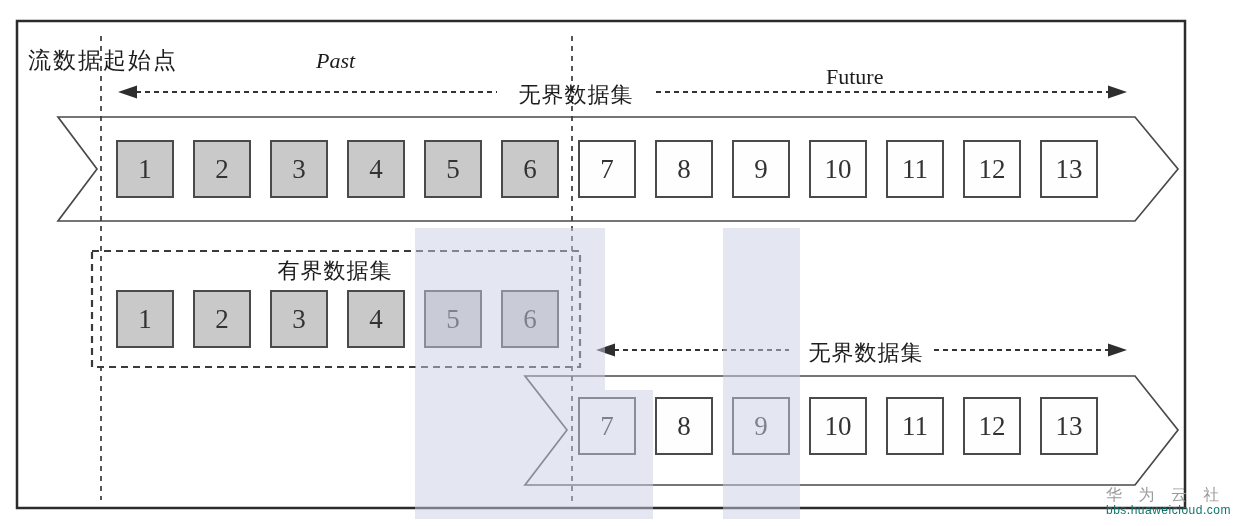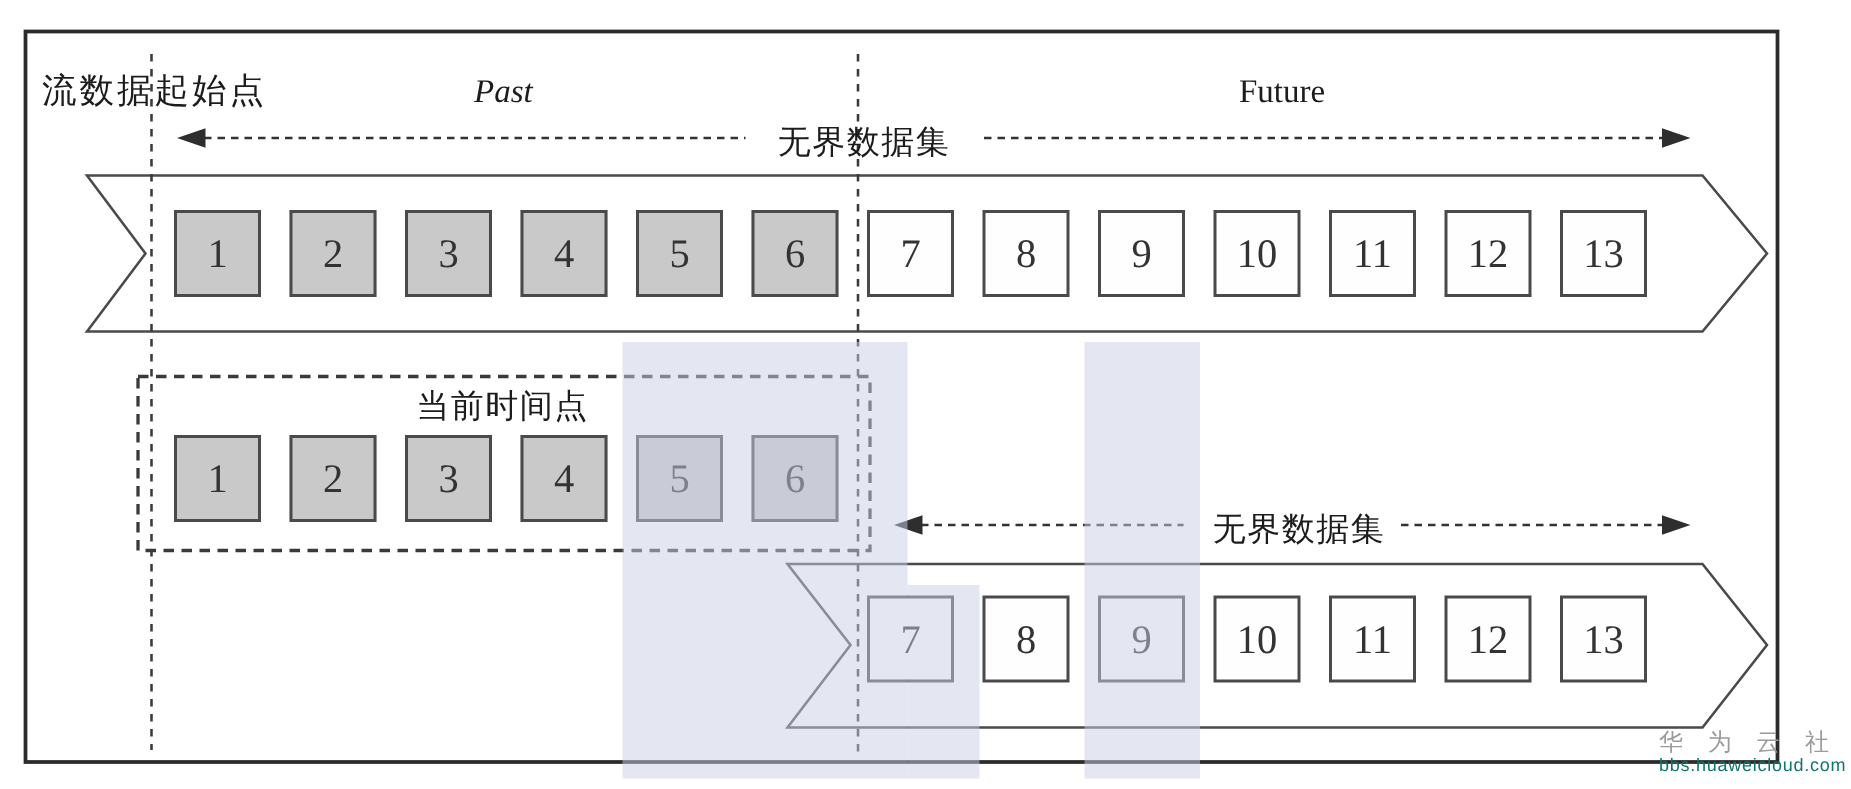--- a/index.html
+++ b/index.html
@@ -48,23 +48,23 @@
     <polygon points="1127,92 1108,85.5 1108,98.5" fill="#2e2e2e"></polygon>
 
     <line x1="614" y1="350" x2="789" y2="350" stroke="#333333" stroke-width="1.8" stroke-dasharray="5,4"></line>
     <line x1="934" y1="350" x2="1109" y2="350" stroke="#333333" stroke-width="1.8" stroke-dasharray="5,4"></line>
     <polygon points="596,350 615,343.5 615,356.5" fill="#2e2e2e"></polygon>
     <polygon points="1127,350 1108,343.5 1108,356.5" fill="#2e2e2e"></polygon>
   </svg>
 
   <div class="label lbl-cn" style="left:28px;top:45px;">流数据起始点</div>
   <div class="label lbl-en" style="left:316px;top:48px;font-style:italic;">Past</div>
-  <div class="label lbl-en" style="left:826px;top:48px;text-align:right;">Future</div>
+  <div class="label lbl-en" style="left:826px;top:64px;text-align:right;">Future</div>
   <div class="label lbl-inline" style="left:500px;top:80px;width:152px;">无界数据集</div>
-  <div class="label lbl-inline" style="left:255px;top:256px;width:160px;">当前时间点</div>
+  <div class="label lbl-inline" style="left:255px;top:256px;width:160px;">有界数据集</div>
   <div class="label lbl-inline" style="left:790px;top:338px;width:152px;">无界数据集</div>
 
   <div class="boxes" id="top-boxes">
       <div class="box shaded" style="left: 116px; top: 140px;">1</div>
       <div class="box shaded" style="left: 193px; top: 140px;">2</div>
       <div class="box shaded" style="left: 270px; top: 140px;">3</div>
       <div class="box shaded" style="left: 347px; top: 140px;">4</div>
       <div class="box shaded" style="left: 424px; top: 140px;">5</div>
       <div class="box shaded" style="left: 501px; top: 140px;">6</div>
       <div class="box" style="left: 578px; top: 140px;">7</div>

